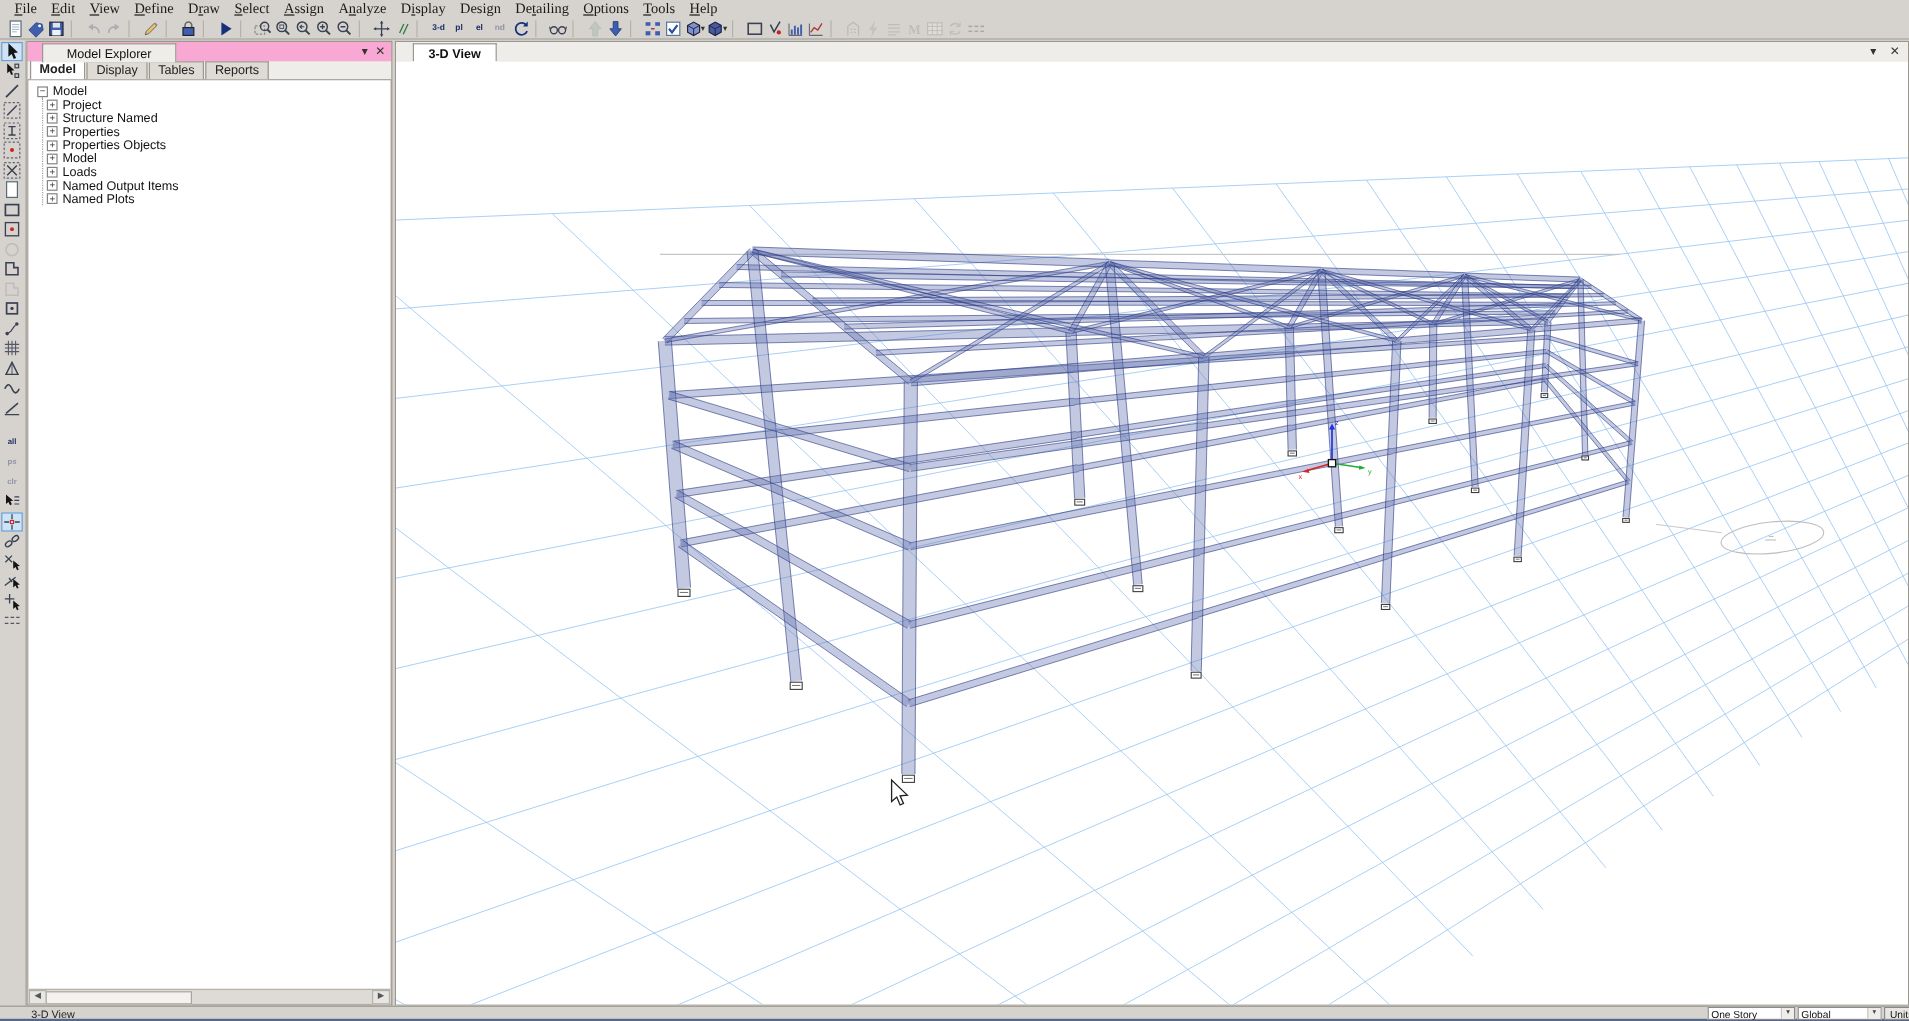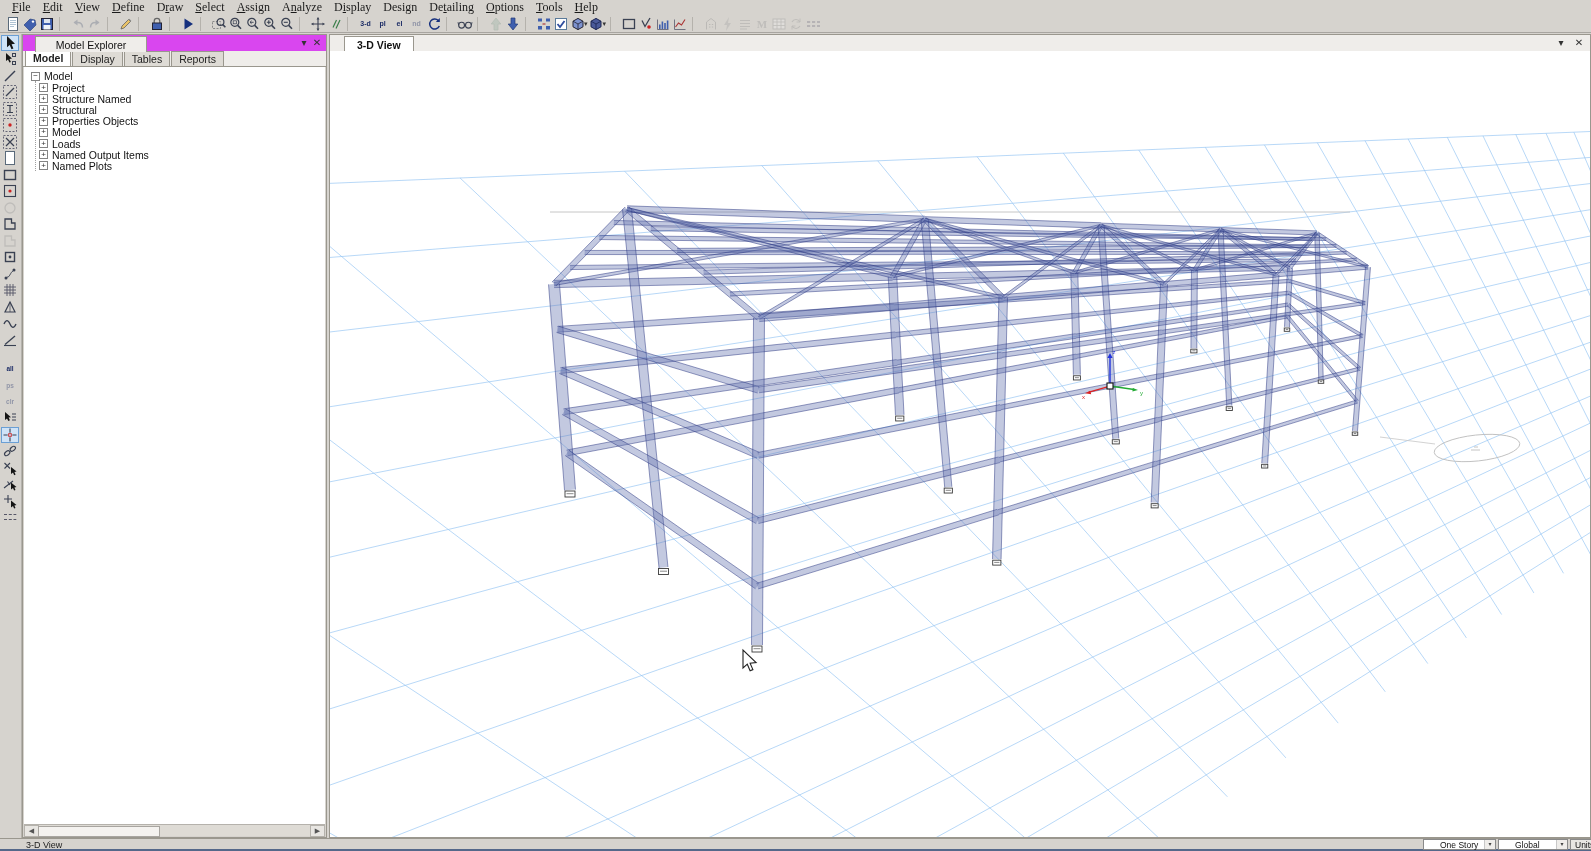--- a/index.html
+++ b/index.html
@@ -17,21 +17,21 @@
   .dd{font-size:7px;color:#333;margin-left:-2px;flex:0 0 auto;}
   .ticotext{font-size:7px;font-weight:bold;color:#1d2d66;}
   
   .leftrail{position:absolute;left:0;top:34px;width:21px;height:804px;background:#d6d3ce;border-right:1px solid #b5b2ac;}
   .lbtn{width:18px;height:16px;margin:0.5px 1px;display:flex;align-items:center;justify-content:center;border:1px solid transparent;box-sizing:border-box;}
   .lbtn.active{background:#cfe3f7;border:1px solid #6b9fd4;}
   .lbtn.dim{opacity:0.38;}
   .lgap{height:12px;}
   
   .explorer{position:absolute;left:22px;top:34px;width:305px;height:804px;background:#d6d3ce;border:1px solid #9a978e;box-sizing:border-box;}
-  .exp-title{position:relative;height:16px;background:#d946ef;}
+  .exp-title{position:relative;height:16px;background:#f9a8d4;}
   .exp-title-tab{position:absolute;left:12px;top:1px;width:110px;height:15px;background:#efedea;border:1px solid #9a978e;border-bottom:none;font-size:10.5px;color:#111;display:flex;align-items:center;justify-content:center;}
   .exp-ctrl{position:absolute;top:2px;font-size:10px;color:#333;width:12px;text-align:center;}
   .exp-tabs{height:15px;display:flex;align-items:flex-end;padding-left:2px;border-bottom:1px solid #9a978e;background:#efedea;}
   .exp-tab{font-size:10.5px;color:#222;padding:1px 7px;border:1px solid #9a978e;border-bottom:none;background:#dedbd5;margin-right:1px;height:12px;line-height:12px;}
   .exp-tab.active{background:#ffffff;font-weight:bold;height:13px;line-height:13px;}
   .tree{position:absolute;left:1px;right:1px;top:32px;bottom:12px;background:#ffffff;overflow:hidden;}
   .tree-item{position:absolute;display:flex;align-items:center;font-size:10.5px;color:#111;white-space:nowrap;}
   .expbox{width:9px;height:9px;border:1px solid #848484;background:#fff;display:inline-flex;align-items:center;justify-content:center;font-size:8px;line-height:8px;color:#333;margin-right:4px;box-sizing:border-box;}
   .tree-vline{position:absolute;border-left:1px dotted #a0a0a0;}
   .exp-scroll{position:absolute;left:1px;right:1px;bottom:1px;height:11px;background:#dedbd5;border-top:1px solid #b5b2ac;}
@@ -40,21 +40,21 @@
   
   .mainview{position:absolute;left:329px;top:34px;width:1262px;height:804px;background:#ffffff;border:1px solid #9a978e;box-sizing:border-box;}
   .view-tabs{position:absolute;left:0;top:0;right:0;height:16px;background:#efedea;border-bottom:1px solid #b5b2ac;}
   .view-tab{position:absolute;left:14px;top:1px;height:15px;padding:0 12px;background:#ffffff;border:1px solid #9a978e;border-bottom:none;font-size:10.5px;font-weight:bold;color:#111;display:flex;align-items:center;}
   .view-ctrl{position:absolute;top:2px;font-size:10px;color:#333;width:14px;text-align:center;}
   .canvas3d{position:absolute;left:0;top:16px;width:1260px;height:786px;background:#fff;}
   .canvas3d svg{display:block;}
   
   .statusbar{position:absolute;left:0;top:838px;width:100%;height:13px;background:#d6d3ce;border-top:1px solid #9a978e;border-bottom:2px solid #55688a;box-sizing:border-box;font-size:9px;color:#222;}
   .sb-view{position:absolute;left:26px;top:1px;}
-  .sb-combo{position:absolute;top:0px;height:11px;background:#fff;border:1px solid #8a8a8a;font-size:8.5px;color:#111;padding:0 16px;line-height:11px;box-sizing:border-box;}
+  .sb-combo{position:absolute;top:0px;height:11px;background:#fff;border:1px solid #8a8a8a;font-size:8.5px;color:#111;padding:0 2px;line-height:11px;box-sizing:border-box;}
   .sb-combo .arr{position:absolute;right:0;top:0;width:10px;height:9px;font-size:6px;color:#444;text-align:center;line-height:9px;border-left:1px solid #c8c8c8;background:#efedea;}
   .sb-units{position:absolute;top:0px;height:11px;background:#e8e6e2;border:1px solid #8a8a8a;font-size:8.5px;color:#111;padding:0 4px;line-height:10px;box-sizing:border-box;}
 </style>
 </head>
 <body>
 
 <div class="app">
   <div class="menubar" id="menubar">
       <span class="menu-item"><u>F</u>ile</span>
       <span class="menu-item"><u>E</u>dit</span>
@@ -486,21 +486,21 @@
         <div class="tree-item" style="left: 15px; top: 14.5px;">
           <span class="expbox">+</span>
           <span>Project</span>
         </div>
         <div class="tree-item" style="left: 15px; top: 25.7px;">
           <span class="expbox">+</span>
           <span>Structure Named</span>
         </div>
         <div class="tree-item" style="left: 15px; top: 36.9px;">
           <span class="expbox">+</span>
-          <span>Structural</span>
+          <span>Properties</span>
         </div>
         <div class="tree-item" style="left: 15px; top: 48.1px;">
           <span class="expbox">+</span>
           <span>Properties Objects</span>
         </div>
         <div class="tree-item" style="left: 15px; top: 59.3px;">
           <span class="expbox">+</span>
           <span>Model</span>
         </div>
         <div class="tree-item" style="left: 15px; top: 70.5px;">

